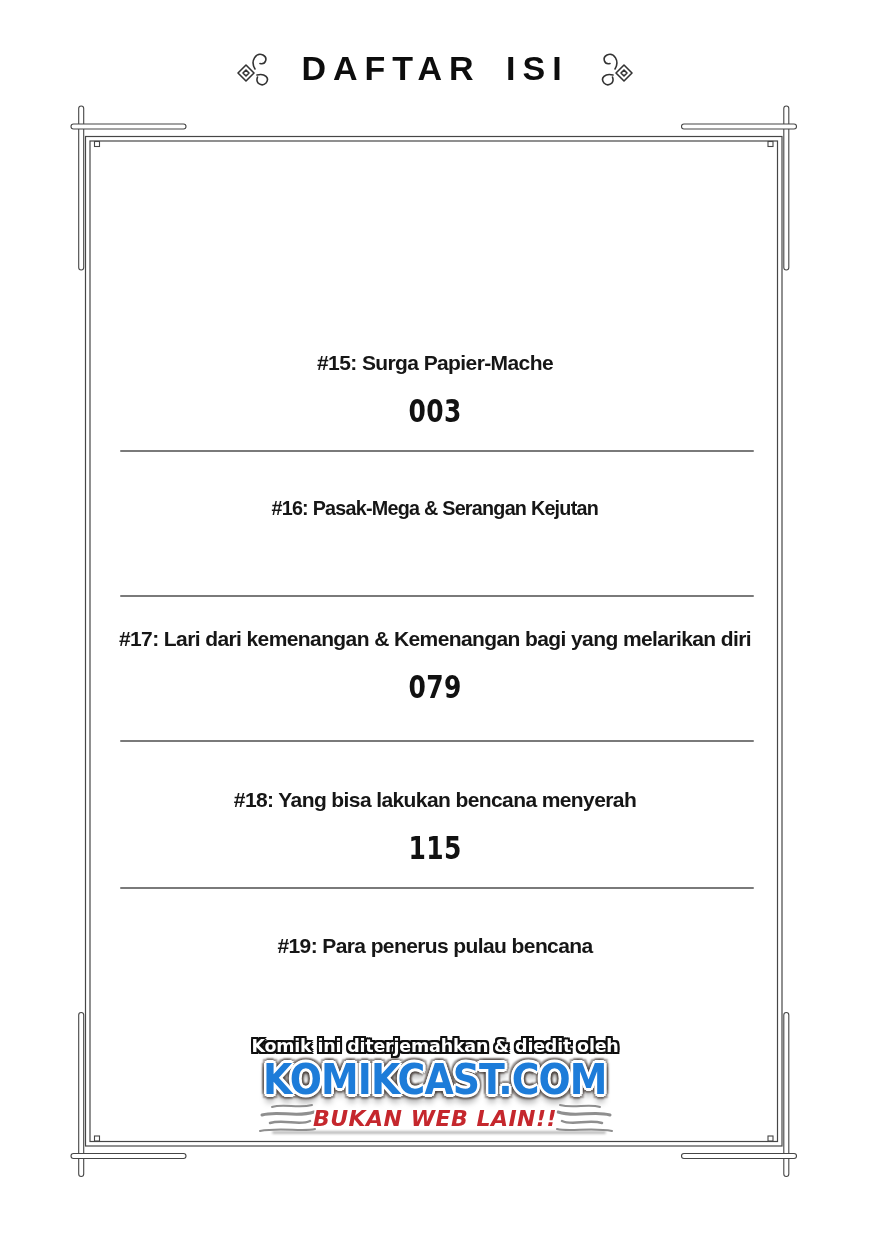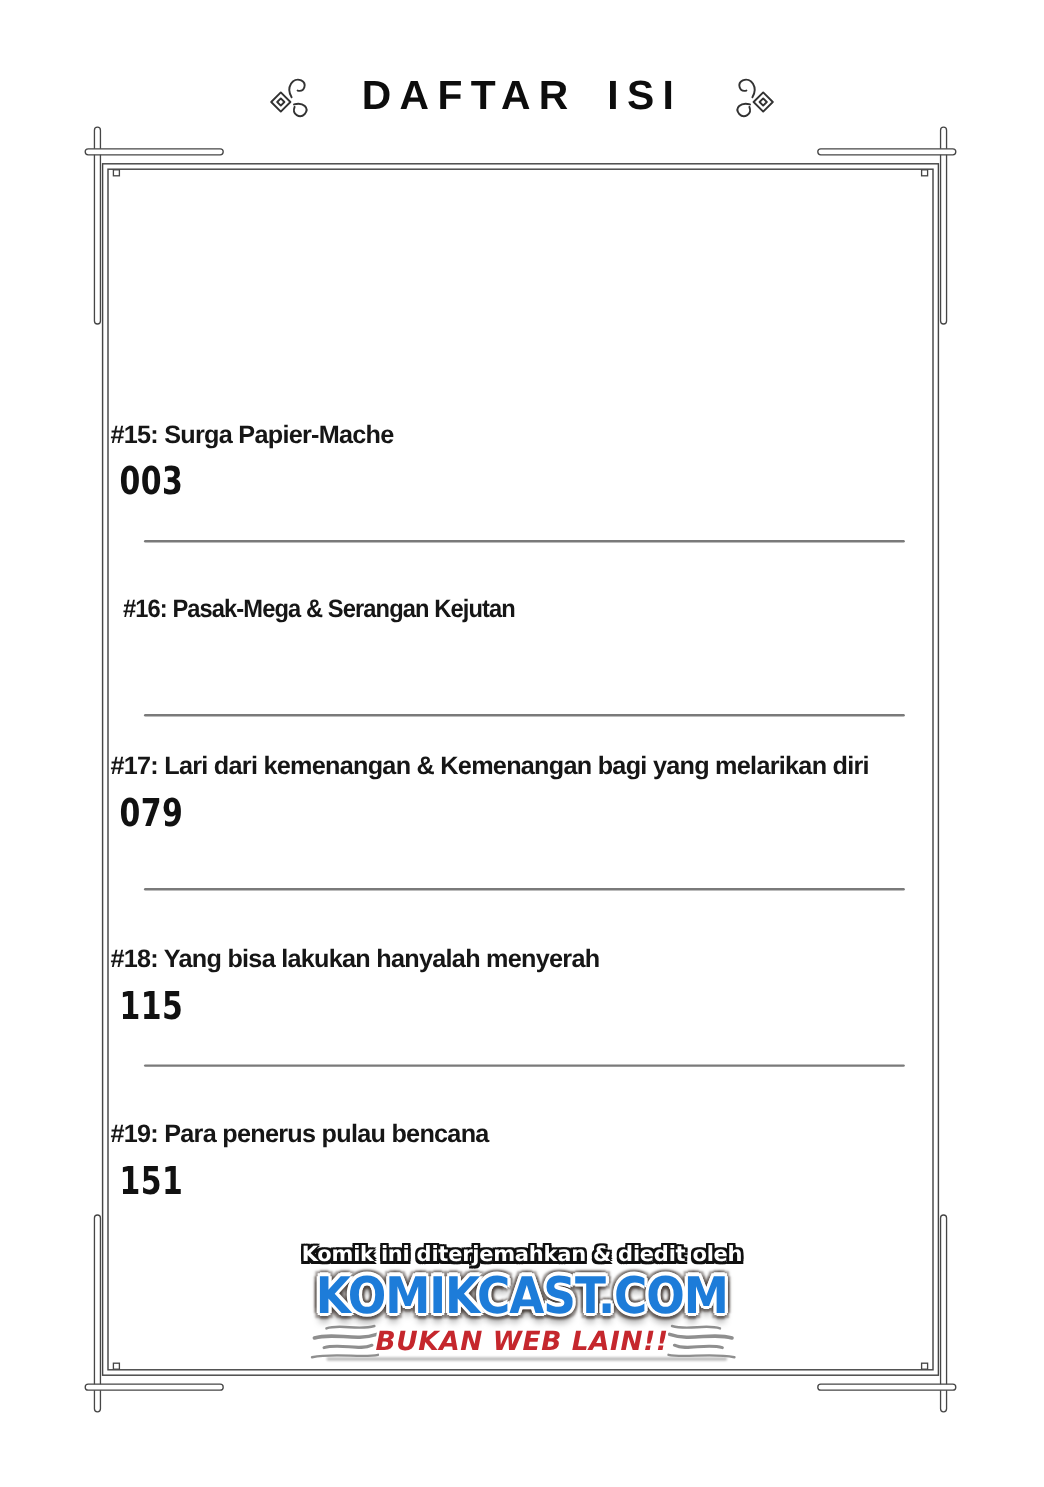--- a/index.html
+++ b/index.html
@@ -16,35 +16,35 @@
     font-family:"Liberation Sans",sans-serif;
   }
   .frame-svg{position:absolute;left:0;top:0;pointer-events:none;}
 
   
   .title-row{
     position:absolute;top:46px;left:0;width:870px;
     display:flex;justify-content:center;align-items:center;gap:30px;
   }
   .page-title{
-    margin:12px;font-size:34px;font-weight:bold;line-height:44px;
+    margin:0;font-size:34px;font-weight:bold;line-height:44px;
     letter-spacing:7px;word-spacing:9px;color:#0d0d0d;white-space:nowrap;
   }
   .ornament{width:36px;height:40px;flex:0 0 auto;}
 
   
-  .entry{position:absolute;left:92px;width:686px;text-align:left;}
+  .entry{position:absolute;left:92px;width:686px;text-align:center;}
   .entry-title{
     font-size:21px;font-weight:bold;letter-spacing:-0.6px;
     line-height:26px;white-space:nowrap;color:#161616;
   }
   .entry:nth-of-type(3) .entry-title{
     display:inline-block;transform:scaleX(0.94);letter-spacing:-0.8px;
   }
-  .entry-page{margin-top:10px;line-height:30px;}
+  .entry-page{margin-top:20px;line-height:30px;}
   .entry-page span{
     display:inline-block;font-size:32px;font-weight:bold;
     transform:scaleX(0.78);letter-spacing:0.5px;color:#111;
     font-family:"DejaVu Sans",sans-serif;
   }
   .divider{
     position:absolute;left:120px;width:634px;height:2px;
     background:var(--divider);border-radius:1px;
   }
 
@@ -146,28 +146,27 @@
     </div>
     <div class="divider" style="top:595px"></div>
 
     <div class="entry" style="top:626px">
       <div class="entry-title">#17: Lari dari kemenangan &amp; Kemenangan bagi yang melarikan diri</div>
       <div class="entry-page"><span>079</span></div>
     </div>
     <div class="divider" style="top:740px"></div>
 
     <div class="entry" style="top:787px">
-      <div class="entry-title">#18: Yang bisa lakukan hanyalah menyerah</div>
+      <div class="entry-title">#18: Yang bisa lakukan bencana menyerah</div>
       <div class="entry-page"><span>115</span></div>
     </div>
     <div class="divider" style="top:887px"></div>
 
     <div class="entry" style="top:933px">
       <div class="entry-title">#19: Para penerus pulau bencana</div>
-      <div class="entry-page"><span>151</span></div>
     </div>
   </main>
 
   <footer>
     <div class="credit-line">Komik ini diterjemahkan &amp; diedit oleh</div>
     <div class="site-name">
       <span>KOMIKCAST.COM</span>
     </div>
     <div class="band-shadow"></div>
     <svg class="squiggle left" viewBox="0 0 58 34" aria-hidden="true">

